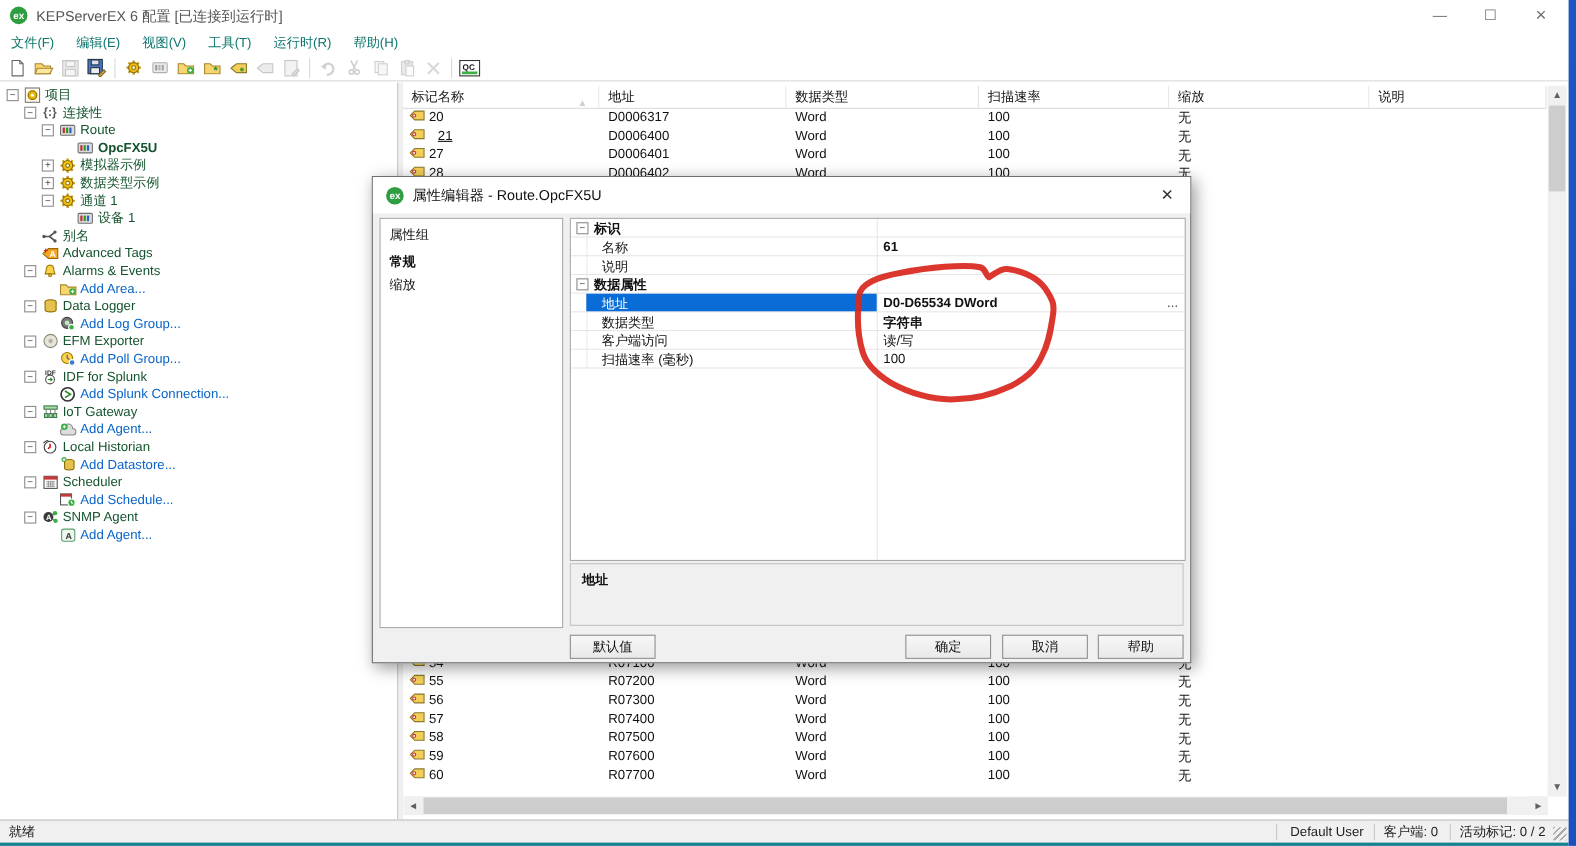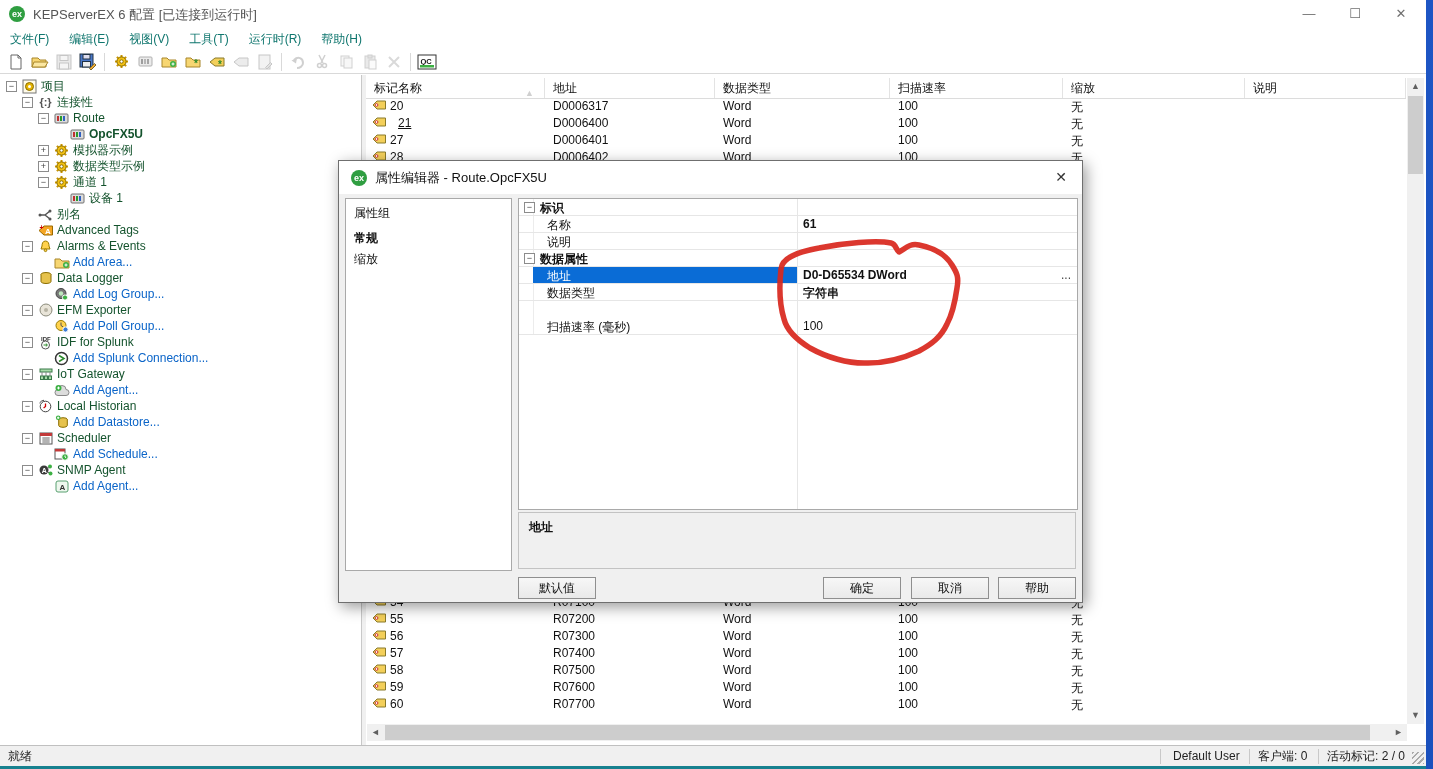--- a/index.html
+++ b/index.html
@@ -717,20 +717,24 @@
           <div class="gsel">
             <span class="glabel">地址</span>
           </div>
           <span class="gvalue b">D0-D65534 DWord</span>
           <span class="ellipsis">...</span>
         </div>
         <div class="grow" style="top: 85px;">
           <span class="glabel">数据类型</span>
           <span class="gvalue b">字符串</span>
         </div>
+        <div class="grow" style="top: 102px;">
+          <span class="glabel">客户端访问</span>
+          <span class="gvalue">读/写</span>
+        </div>
         <div class="grow" style="top: 119px;">
           <span class="glabel">扫描速率 (毫秒)</span>
           <span class="gvalue">100</span>
         </div>
       </div>
     <div class="descbox">
       <span>地址</span>
     </div>
     <div class="dbtn" style="left:179px;">默认值</div>
     <div class="dbtn" style="left:484px;">确定</div>
@@ -745,19 +749,19 @@
              C93 139 71 132 55 123 C42 115 32 106 29 94 C25 81 24 62 26 44 Z" fill="none" stroke="#d8281e" stroke-width="5.5" stroke-linejoin="round" stroke-linecap="round" opacity="0.93"></path>
   </svg>
 
   <div class="abs statusbar">
     <span class="sb-seg" style="left:8px;">就绪</span>
     <span class="sb-div" style="left:1160px;"></span>
     <span class="sb-seg" style="left:1173px;">Default User</span>
     <span class="sb-div" style="left:1249px;"></span>
     <span class="sb-seg" style="left:1258px;">客户端: 0</span>
     <span class="sb-div" style="left:1318px;"></span>
-    <span class="sb-seg" style="left:1327px;">活动标记: 2 / 0</span>
+    <span class="sb-seg" style="left:1327px;">活动标记: 0 / 2</span>
     <span class="grip"></span>
   </div>
 
   <div class="abs tealline"></div>
   <div class="abs bluestrip"></div>
 </div>
 
 </body></html>

